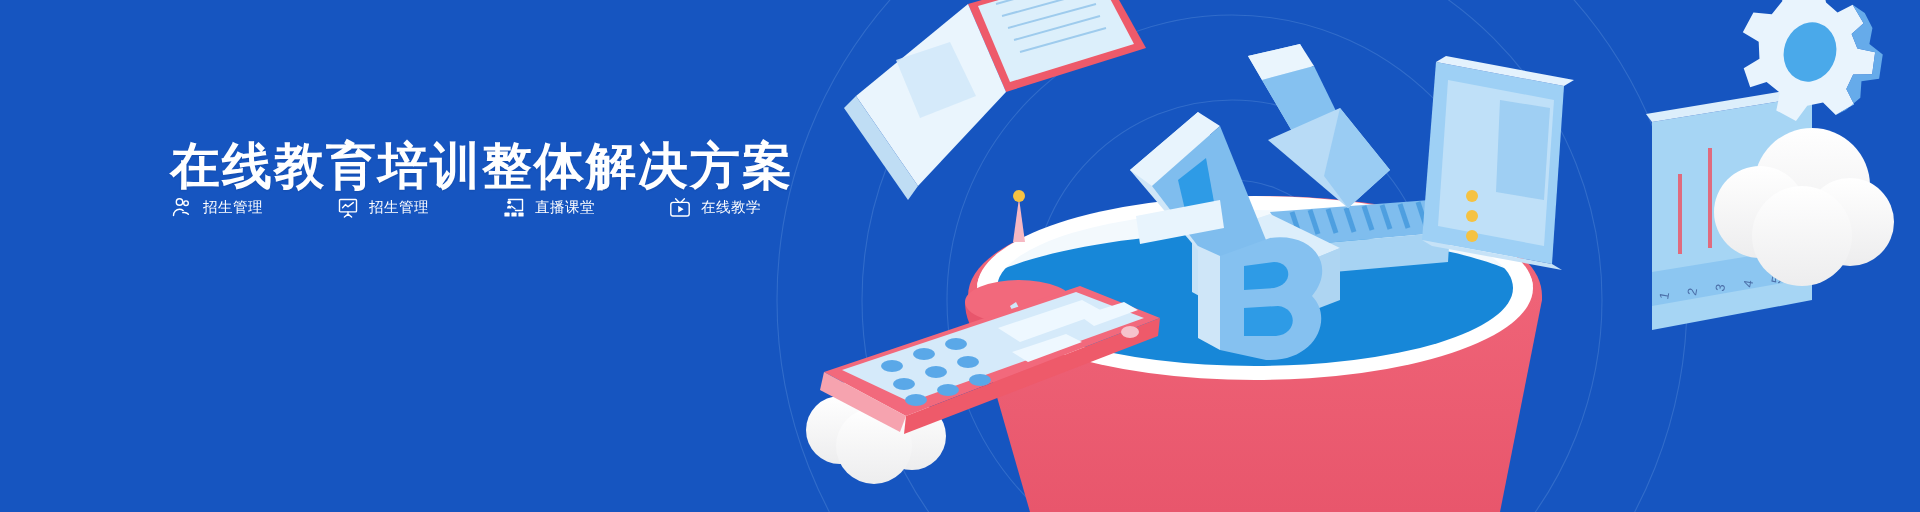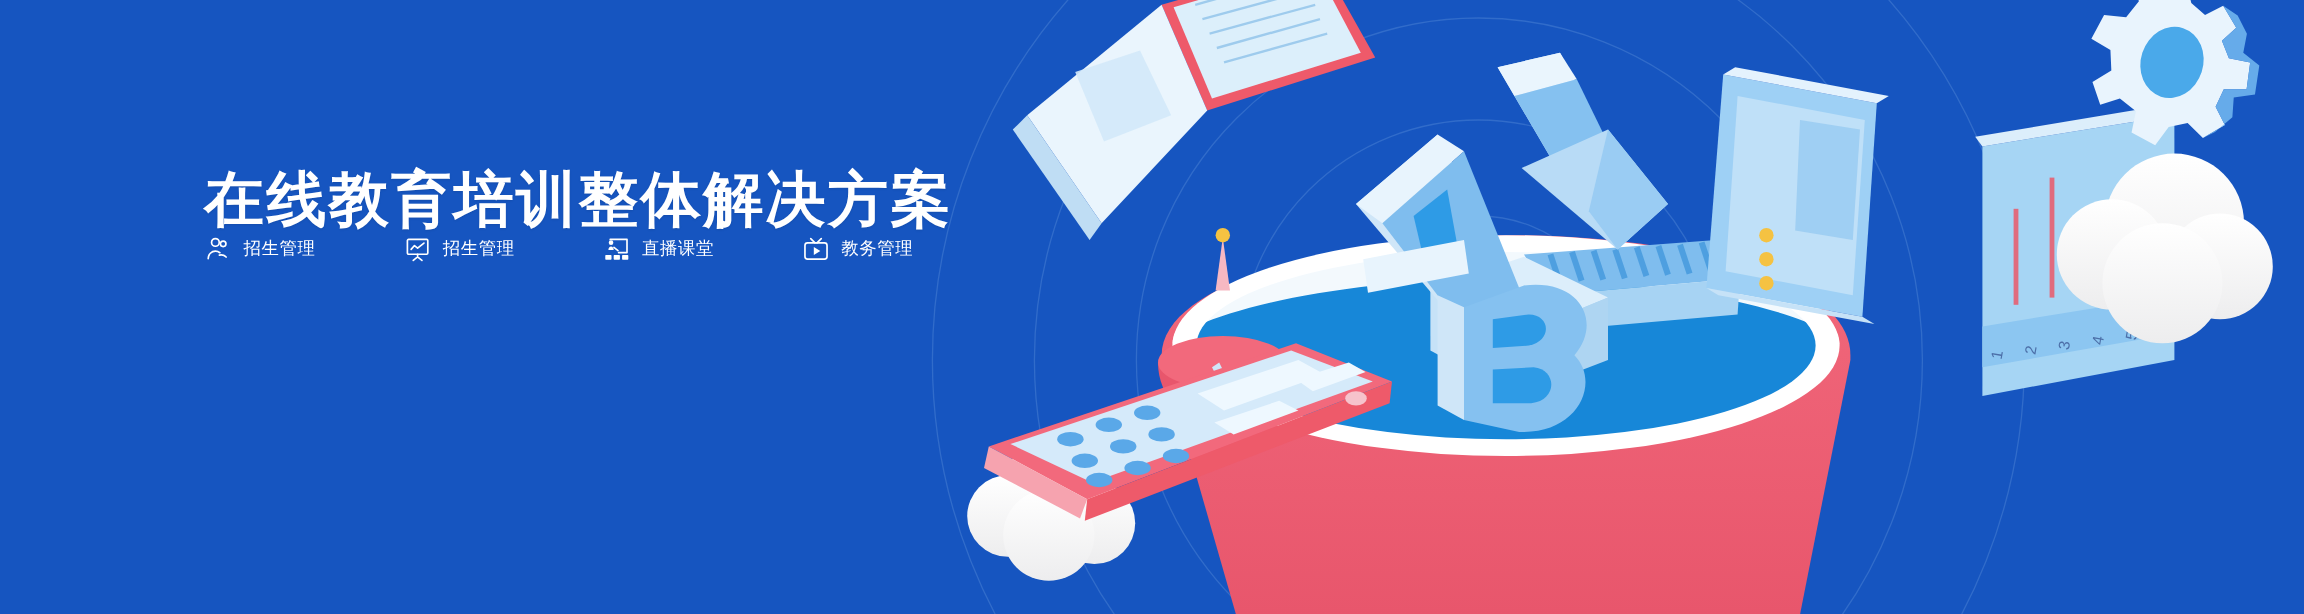--- a/index.html
+++ b/index.html
@@ -306,18 +306,18 @@
       </div>
 
       <div class="feature">
         <span class="ficon">
           <svg width="24" height="24" viewBox="0 0 24 24" fill="none" stroke="#ffffff" stroke-width="1.4" stroke-linecap="round" stroke-linejoin="round">
             <rect x="2.8" y="6.4" width="18.4" height="13.6" rx="2.2"></rect>
             <path d="M7.6 2.8l3.6 3.6M16.4 2.8l-3.6 3.6"></path>
             <polygon points="10.2,9.8 15.6,13.2 10.2,16.6" fill="#ffffff" stroke="none"></polygon>
           </svg>
         </span>
-        <span class="flabel">教务管理</span>
+        <span class="flabel">在线教学</span>
       </div>
 
     </div>
   </div>
 </div>
 
 </body></html>

